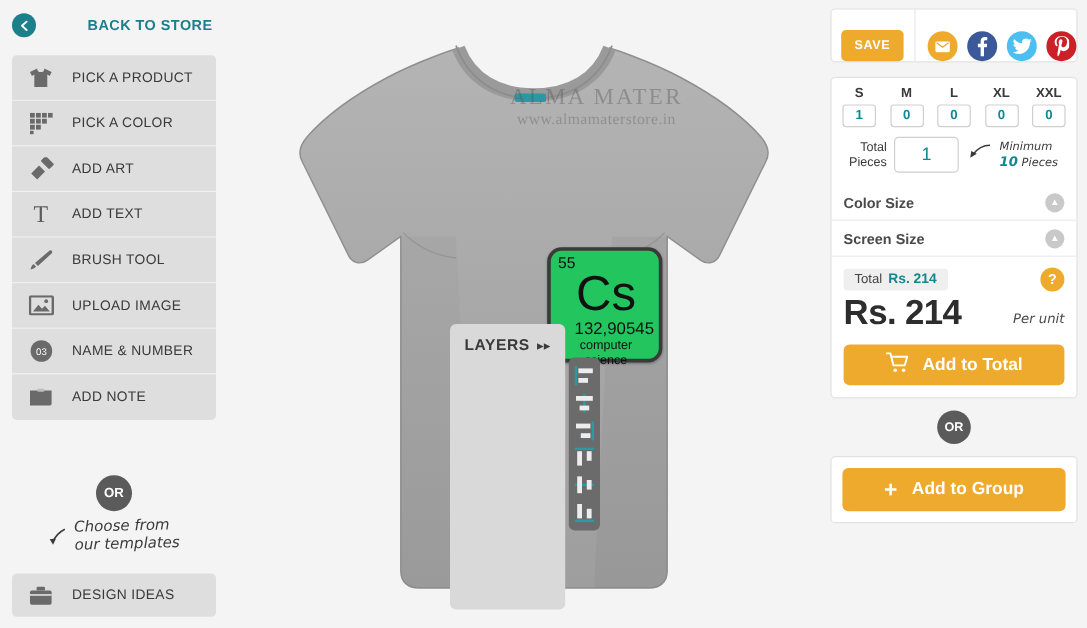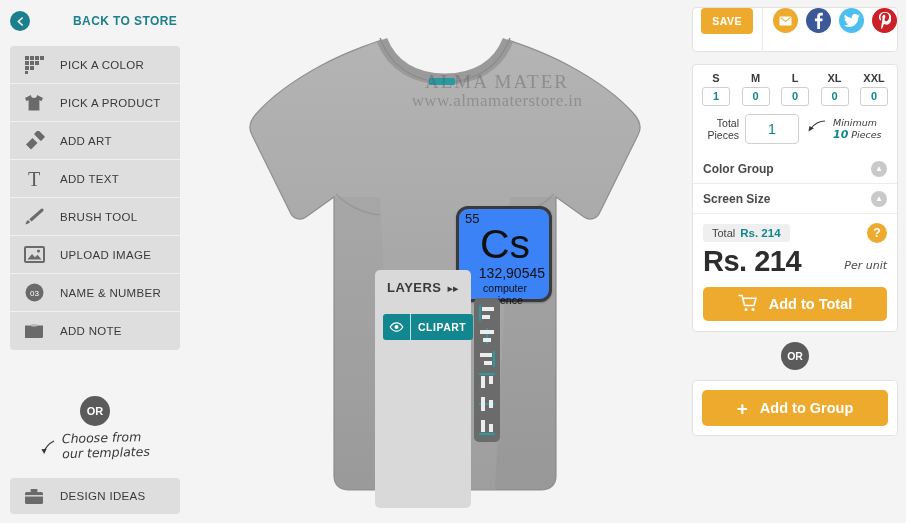--- a/index.html
+++ b/index.html
@@ -93,30 +93,30 @@
     width: 230px; text-align: center;
     pointer-events: none; user-select: none;
   }
   #wm-line1 {
     font-family: "Liberation Serif", serif;
     font-size: 19px; letter-spacing: 2px;
     color: rgba(90,90,90,.42);
   }
   #wm-line2 {
     font-family: "Liberation Serif", serif;
-    font-size: 17px; letter-spacing: .4px;
+    font-size: 13px; letter-spacing: .4px;
     color: rgba(90,90,90,.38);
     margin-top: -2px;
   }
 
   
   #element-tile {
     position: absolute; left: 226px; top: 190px;
     width: 96px; height: 96px;
-    background: #3b82f6;
+    background: #22c55e;
     border: 3px solid #3a3a3a;
     border-radius: 12px;
     padding: 3px 4px 0 6px;
     box-shadow: 0 1px 2px rgba(0,0,0,.25);
   }
   #el-number { font-size: 13px; color: #111; font-weight: 500; line-height: 14px; }
   #el-symbol {
     font-size: 41px; color: #111; font-weight: 500;
     text-align: center; line-height: 40px; margin-top: -2px;
     font-family: "Liberation Sans", sans-serif;
@@ -170,21 +170,21 @@
   .align-btn { width: 20px; height: 20px; cursor: pointer; }
 
   
   #right-panel { position: absolute; left: 692px; top: 0; width: 206px; }
   .card {
     background: #fff; border: 1px solid #e2e2e2; border-radius: 4px;
   }
 
   
   #share-bar {
-    display: flex; align-items: flex-start; height: 45px;
+    display: flex; align-items: flex-end; height: 45px;
     margin-top: 7px;
   }
   #save-button {
     width: 58px; height: 26px; margin-left: 8px;
     background: #eeaa2d; border-radius: 4px;
     color: #fff; font-size: 10.5px; font-weight: bold;
     letter-spacing: .5px;
     display: flex; align-items: center; justify-content: center;
     cursor: pointer;
   }
@@ -302,46 +302,46 @@
   <div id="back-to-store">
     <span class="back-circle">
       <svg width="9" height="9" viewBox="0 0 9 9">
           <path d="M6.2 1 2.3 4.5 6.2 8" stroke="#fff" stroke-width="1.6" fill="none" stroke-linecap="round" stroke-linejoin="round"></path>
         </svg>
     </span>
     <span id="back-label">BACK TO STORE</span>
   </div>
 
   <div id="tool-sidebar">
+
+    <div class="tool-item">
+      <span class="tool-icon">
+        <svg width="20" height="18" viewBox="0 0 20 18" fill="#6a6a6a">
+            <path d="M7 1 1 4l1.6 3.3L4.6 6v10.6h10.8V6l2 1.3L19 4 13 1a3 3 0 0 1-6 0z"></path>
+          </svg>
+      </span>
+      <span class="tool-label">PICK A PRODUCT</span>
+    </div>
 
     <div class="tool-item">
       <span class="tool-icon">
         <svg width="19" height="18" viewBox="0 0 19 18" fill="#6a6a6a">
           <rect x="0" y="0" width="4" height="4"></rect>
             <rect x="5" y="0" width="4" height="4"></rect>
             <rect x="10" y="0" width="4" height="4"></rect>
             <rect x="15" y="0" width="4" height="4"></rect>
           <rect x="0" y="5" width="4" height="4"></rect>
             <rect x="5" y="5" width="4" height="4"></rect>
             <rect x="10" y="5" width="4" height="4"></rect>
           <rect x="0" y="10" width="4" height="4"></rect>
             <rect x="5" y="10" width="4" height="4"></rect>
           <rect x="0" y="15" width="3" height="3"></rect>
         </svg>
       </span>
       <span class="tool-label">PICK A COLOR</span>
-    </div>
-
-    <div class="tool-item">
-      <span class="tool-icon">
-        <svg width="20" height="18" viewBox="0 0 20 18" fill="#6a6a6a">
-            <path d="M7 1 1 4l1.6 3.3L4.6 6v10.6h10.8V6l2 1.3L19 4 13 1a3 3 0 0 1-6 0z"></path>
-          </svg>
-      </span>
-      <span class="tool-label">PICK A PRODUCT</span>
     </div>
 
     <div class="tool-item">
       <span class="tool-icon">
         <svg width="21" height="19" viewBox="0 0 21 19" fill="#6a6a6a">
             <path d="M2 13.5 8.5 7l5 5L7 18.5z"></path>
             <rect x="10.5" y="1.5" width="10" height="6" rx="1" transform="rotate(45 15.5 4.5)"></rect>
           </svg>
       </span>
       <span class="tool-label">ADD ART</span>
@@ -466,29 +466,20 @@
         <div id="el-symbol">Cs</div>
         <div id="el-weight">132,90545</div>
         <div id="el-name">computer science</div>
       </div>
     </div>
 
     <div id="layers-panel">
       <div id="layers-head">
         <span id="layers-title">LAYERS</span>
         <span id="layers-collapse">▸▸</span>
-      </div>
-      <div id="layer-row">
-        <span id="layer-eye">
-          <svg width="15" height="10" viewBox="0 0 15 10">
-              <path d="M7.5.8C3.8.8 1.2 5 1.2 5S3.8 9.2 7.5 9.2 13.8 5 13.8 5 11.2.8 7.5.8z" fill="none" stroke="#fff" stroke-width="1.2"></path>
-              <circle cx="7.5" cy="5" r="2" fill="#fff"></circle>
-            </svg>
-        </span>
-        <span id="layer-name">CLIPART</span>
       </div>
     </div>
 
     <div id="align-toolbar">
       <span class="align-btn">
         <svg width="20" height="20" viewBox="0 0 20 20">
             <rect x="2" y="2" width="2" height="16" fill="#2a9aa3"></rect>
             <rect x="5" y="4" width="12" height="4" fill="#ededed"></rect>
             <rect x="5" y="12" width="8" height="4" fill="#ededed"></rect>
           </svg>
@@ -599,21 +590,21 @@
             </svg>
         </span>
         <span id="min-note">
           <span>Minimum</span><br>
           <b>10</b>
           <span>Pieces</span>
         </span>
       </div>
 
       <div class="card-header" id="color-used-header">
-        <span class="card-header-title">Color Group</span>
+        <span class="card-header-title">Color Size</span>
         <span class="chev">▲</span>
       </div>
 
       <div class="card-header" id="screen-size-header">
         <span class="card-header-title">Screen Size</span>
         <span class="chev">▲</span>
       </div>
 
       <div id="price-block">
         <div id="price-top">

